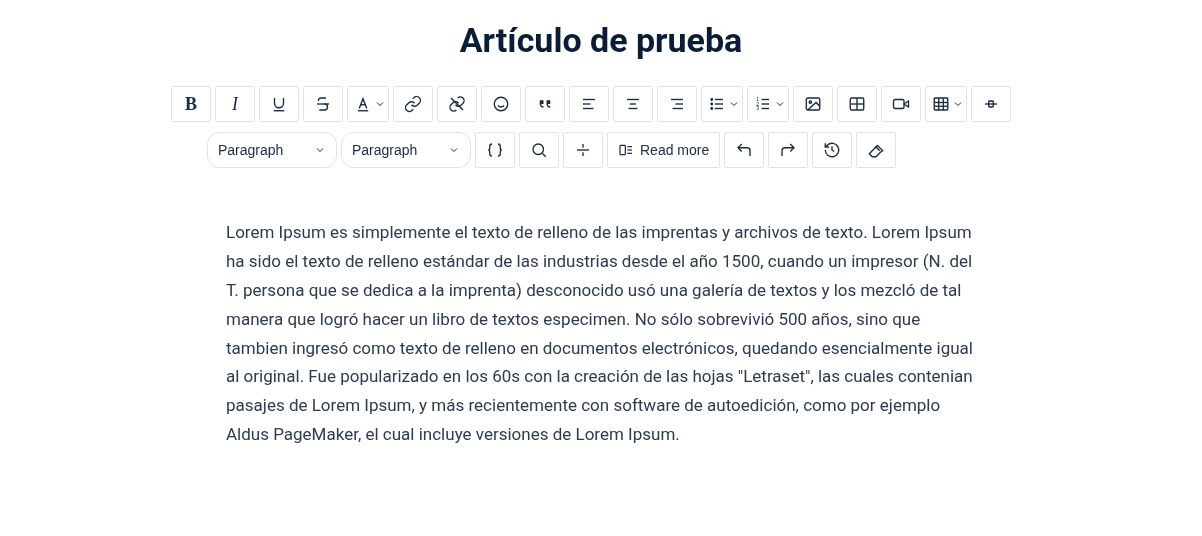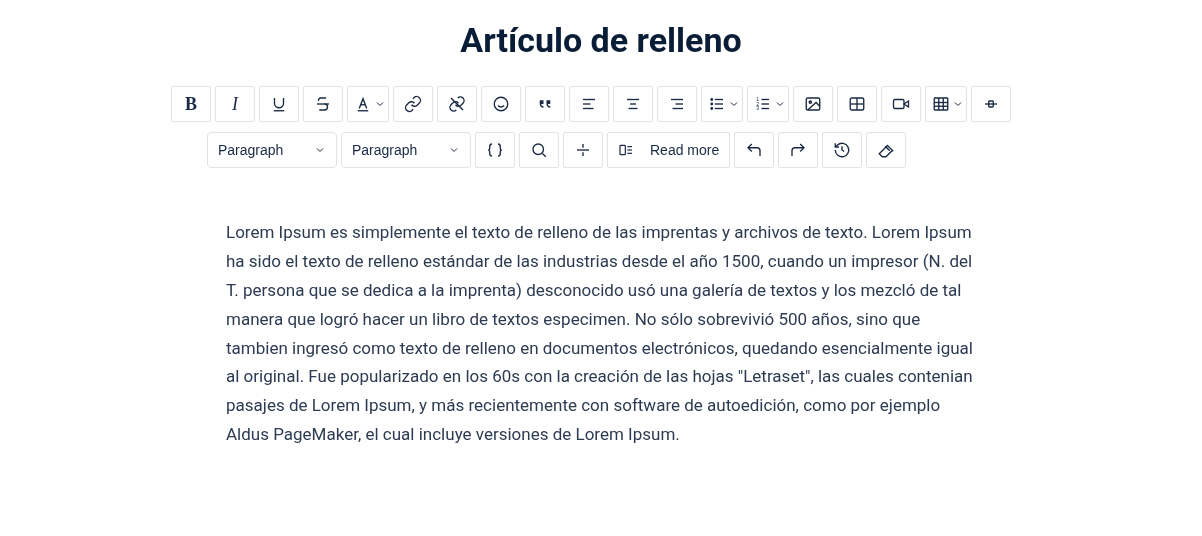--- a/index.html
+++ b/index.html
@@ -61,26 +61,26 @@
       min-width: 130px;
       border: 1px solid #e0e3e8;
       background: #fff;
       display: inline-flex;
       align-items: center;
       justify-content: space-between;
       padding: 0 10px;
       cursor: pointer;
       font-size: 14px;
       color: #1a2a44;
-      border-radius: 4px;
+      border-radius: 12px;
     }
     .select-btn .chev { width: 12px; height: 12px; stroke: #1a2a44; stroke-width: 2; fill: none; }
     .btn-text {
       padding: 0 10px;
-      gap: 16px;
+      gap: 6px;
     }
     .btn-text span { font-size: 14px; }
     .content {
       max-width: 750px;
       margin: 0 auto;
       padding: 20px 0 0 0;
     }
     .content p {
       font-size: 17px;
       line-height: 1.7;
@@ -90,21 +90,21 @@
       font-family: Georgia, serif;
       font-size: 18px;
       font-weight: 600;
     }
     .icon-txt.i { font-style: italic; font-weight: 400; }
   </style>
 </head>
 <body>
 
 <div class="container">
-  <h1 class="title">Artículo de relleno</h1>
+  <h1 class="title">Artículo de prueba</h1>
 
   <div class="toolbar">
 
     <div class="toolbar-row">
       <button class="btn">
         <span class="icon-txt">B</span>
       </button>
       <button class="btn">
         <span class="icon-txt i">I</span>
       </button>

